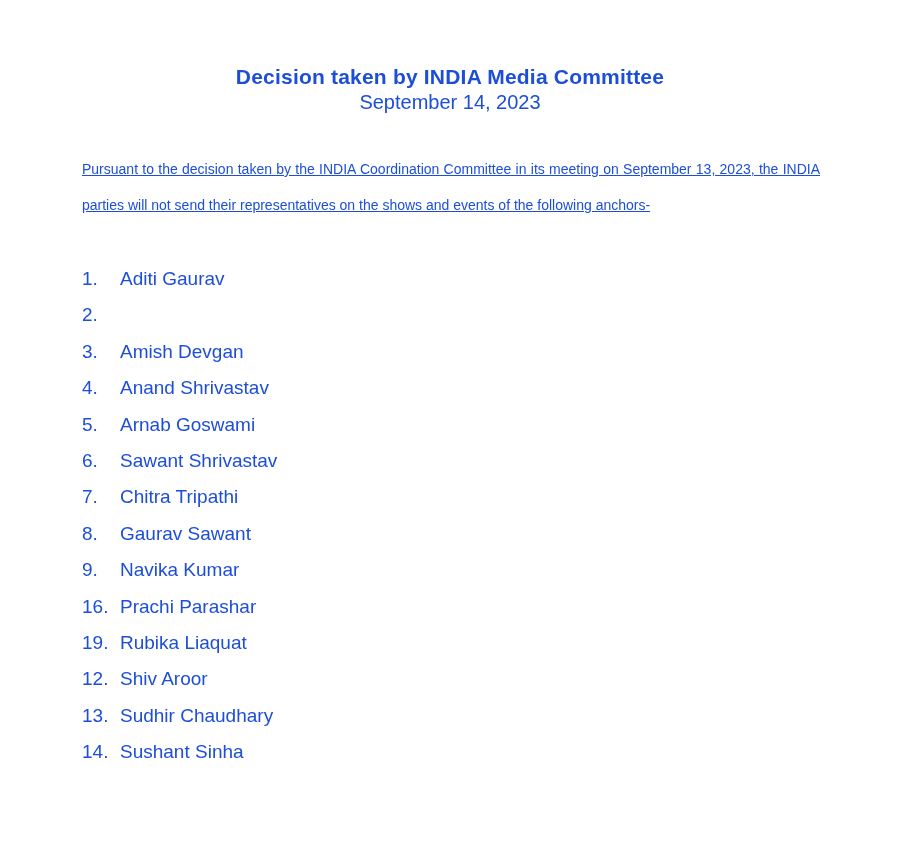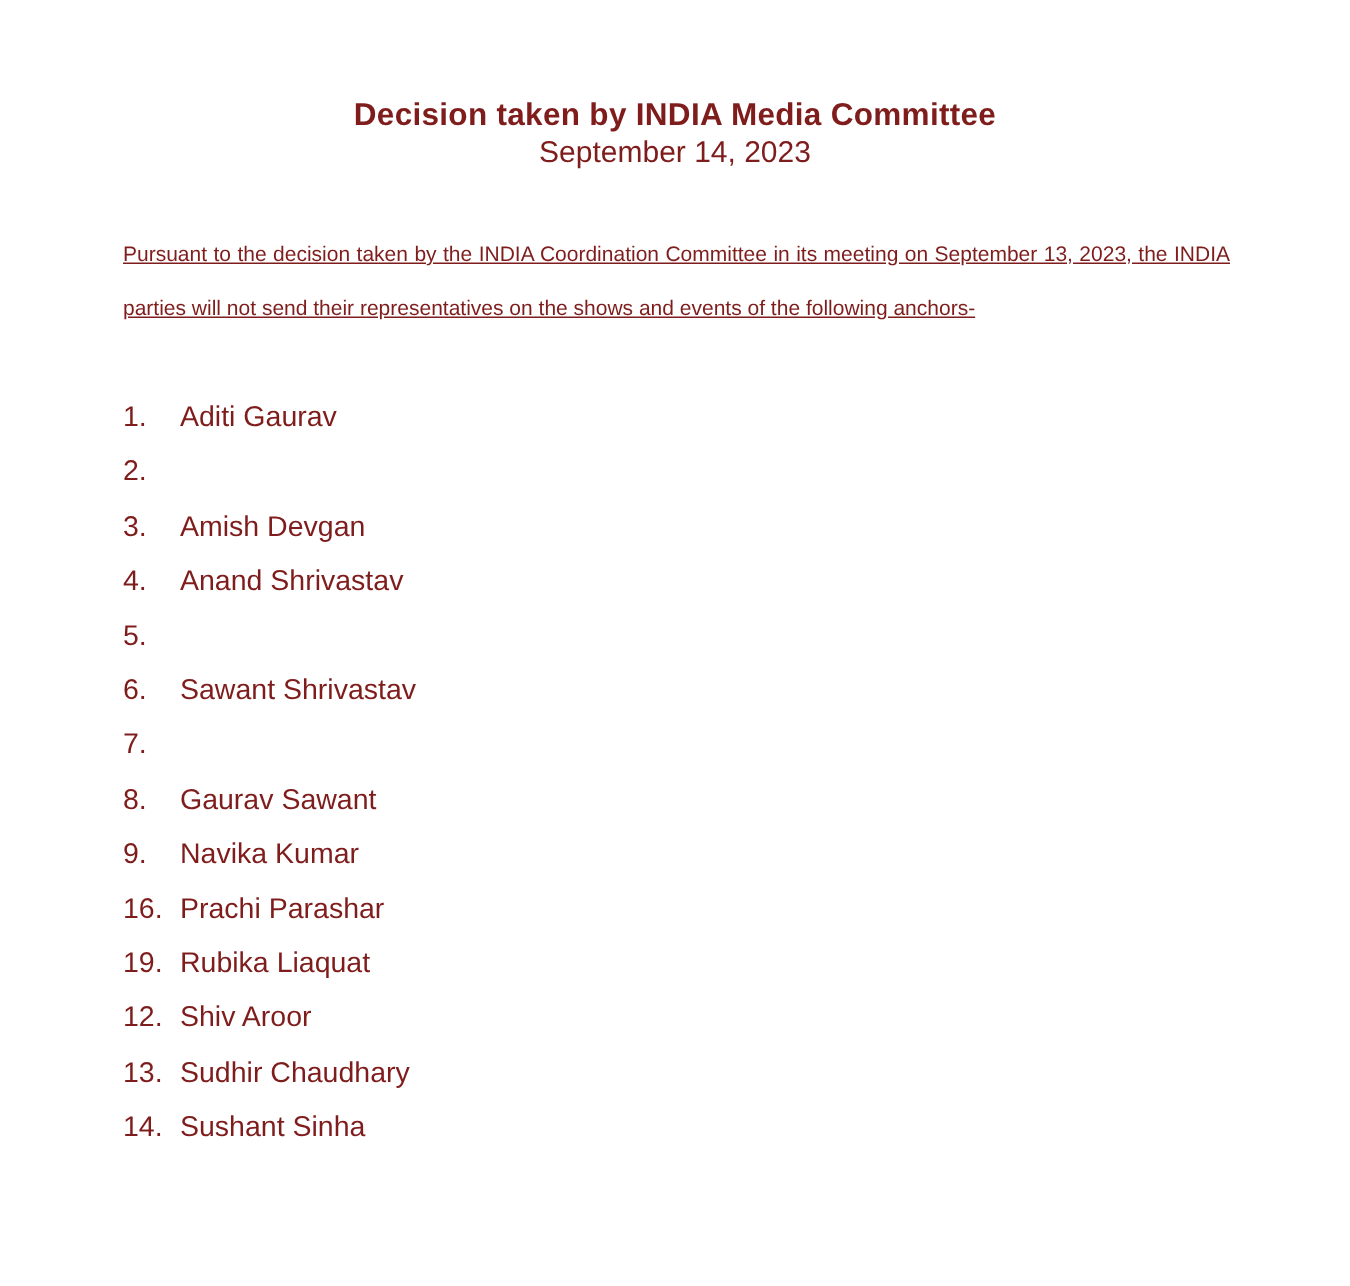--- a/index.html
+++ b/index.html
@@ -2,21 +2,21 @@
 <html><head>
 <meta charset="utf-8">
 <style>
   * { margin: 0; padding: 0; box-sizing: border-box; }
   html, body { background: #ffffff; }
   .page {
     position: relative;
     width: 900px;
     height: 857px;
     background: #ffffff;
-    color: #7f1d1d;
+    color: #1d4ed8;
     font-family: "Liberation Sans", sans-serif;
     overflow: hidden;
   }
   .header {
     padding-top: 64px;
     text-align: center;
   }
   .title {
     font-size: 21px;
     font-weight: 700;
@@ -74,27 +74,29 @@
       <li class="anchor-item">
         <span class="num">3.</span>
         <span class="name">Amish Devgan</span>
       </li>
       <li class="anchor-item">
         <span class="num">4.</span>
         <span class="name">Anand Shrivastav</span>
       </li>
       <li class="anchor-item">
         <span class="num">5.</span>
+        <span class="name">Arnab Goswami</span>
       </li>
       <li class="anchor-item">
         <span class="num">6.</span>
         <span class="name">Sawant Shrivastav</span>
       </li>
       <li class="anchor-item">
         <span class="num">7.</span>
+        <span class="name">Chitra Tripathi</span>
       </li>
       <li class="anchor-item">
         <span class="num">8.</span>
         <span class="name">Gaurav Sawant</span>
       </li>
       <li class="anchor-item">
         <span class="num">9.</span>
         <span class="name">Navika Kumar</span>
       </li>
       <li class="anchor-item">

